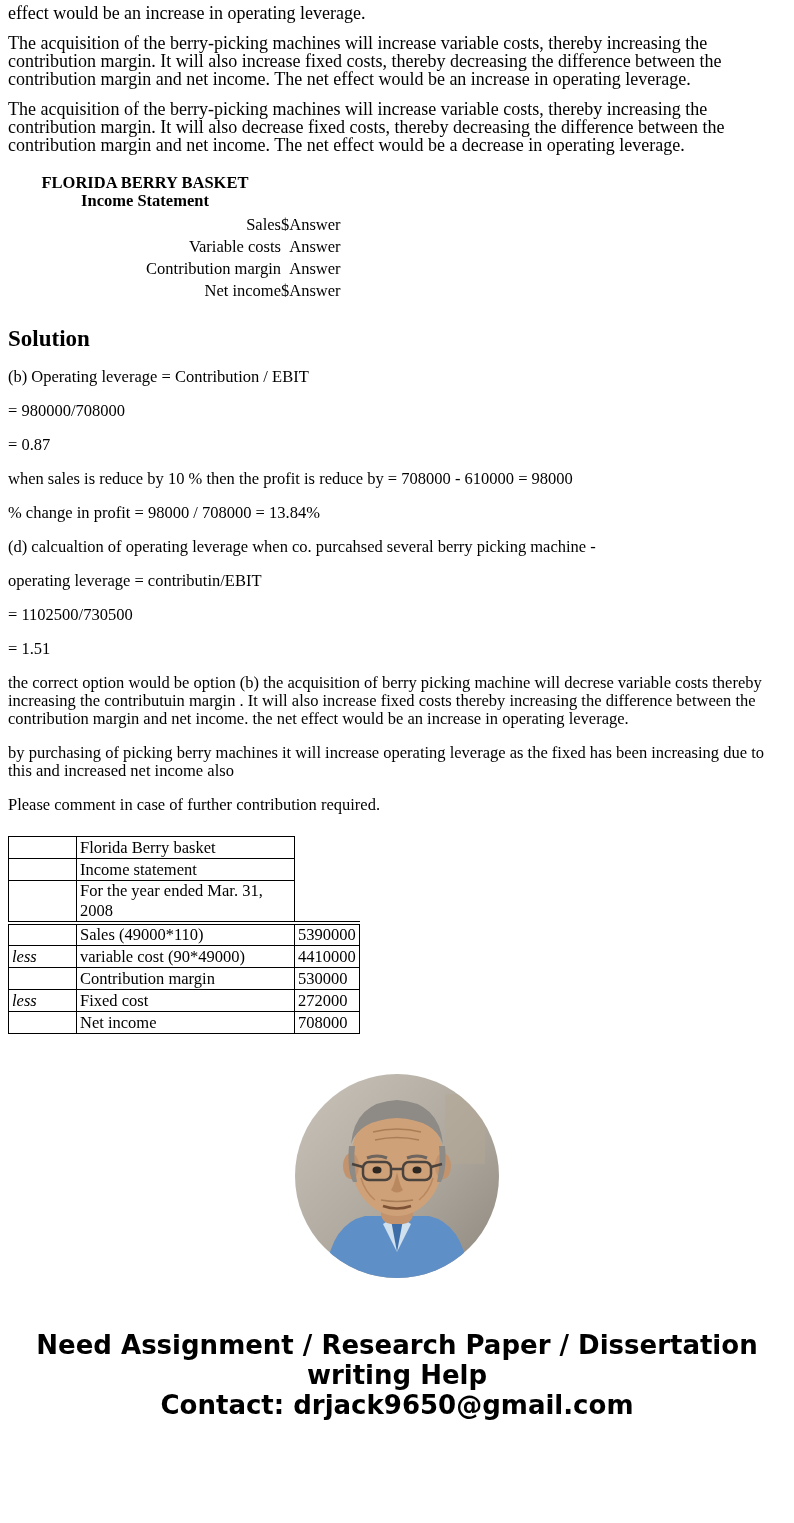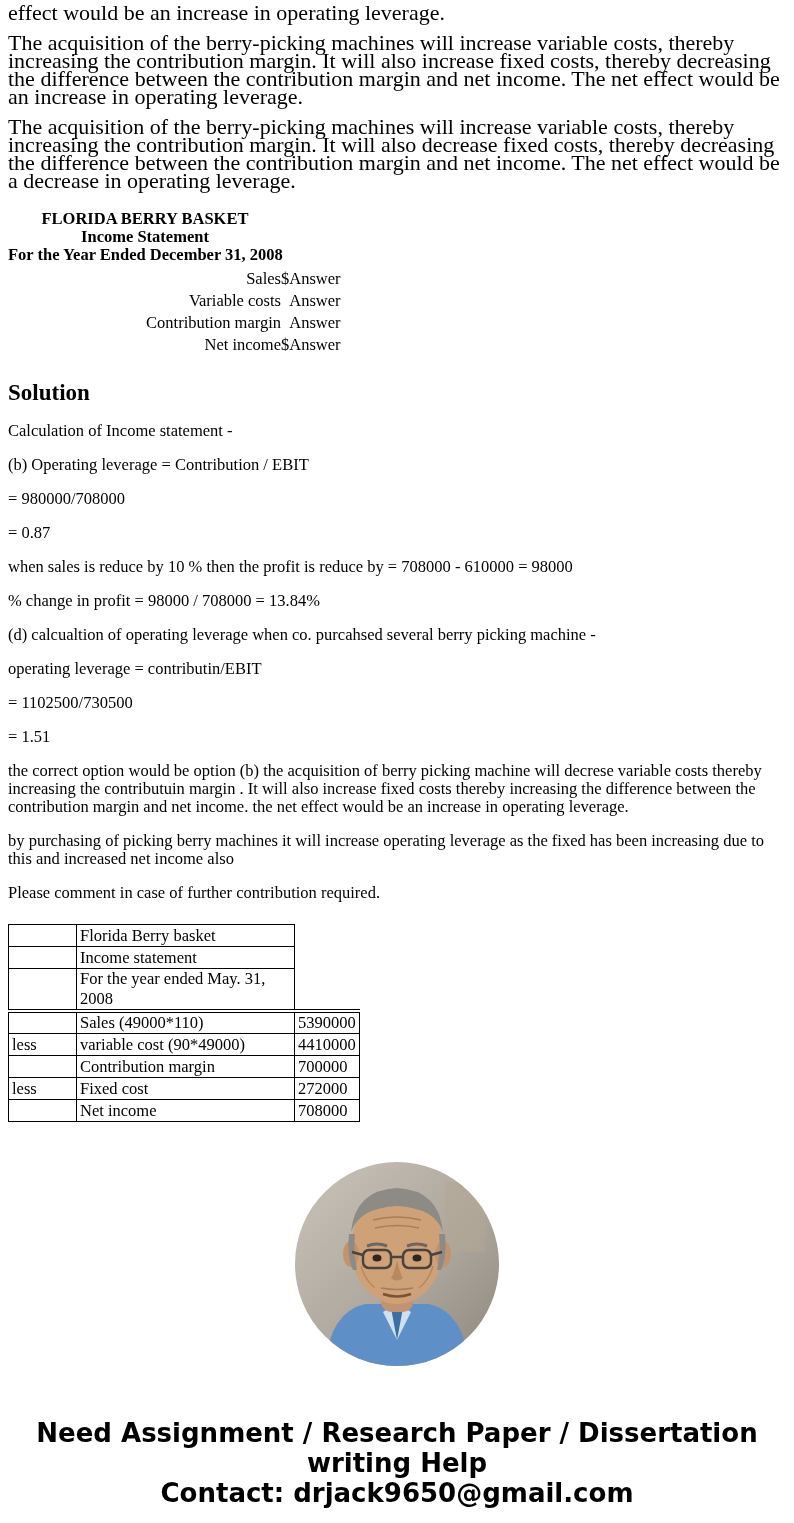--- a/index.html
+++ b/index.html
@@ -5,41 +5,41 @@
   * { margin:0; padding:0; box-sizing:border-box; }
   html,body { background:#ffffff; }
   body {
     width:794px; height:1523px; overflow:hidden;
     font-family:"Liberation Serif", serif;
     color:#000;
   }
   .page { padding:2px 8px 0 8px; }
 
   p.body-text {
-    font-size:22px; line-height:18px; margin:12px 0 0 0;
+    font-size:18px; line-height:18px; margin:12px 0 0 0;
   }
   p.body-text.first { margin-top:2px; }
 
   
   .stmt { margin-top:20px; }
   .stmt-head { width:274px; text-align:center; font-weight:bold; font-size:16.5px; line-height:18px; }
   .stmt-head .period { white-space:nowrap; }
   .stmt-table { border-collapse:collapse; margin-top:4px; }
   .stmt-table td { font-size:16.5px; height:22px; vertical-align:middle; padding:0;text-align:right; }
   .stmt-table td.lbl { width:273px; padding-left:2px; }
   .stmt-table td.val { padding-left:0; }
 
   h2.solution { font-size:23px; font-weight:bold; margin-top:24px; }
 
   p.sol-line { font-size:16.5px; line-height:18px; margin:16px 0 0 0; }
 
   
   table.work { border-collapse:collapse; margin-top:22px; font-size:16.5px; }
   table.work td { border:1px solid #000; height:22px; padding:0 3px; vertical-align:middle; }
-  table.work td.c1 { width:68px; }
+  table.work td.c1 { width:68px;font-style:italic; }
   table.work td.c2 { width:218px; }
   table.work td.c3 { width:60px; }
   table.work td.nb { border:none; }
   table.work tr.sep td { border-top:4px double #000;margin-left:44px; }
 
   .avatar-wrap { width:204px; height:204px; margin:40px auto 0 auto; }
   .avatar-wrap svg { display:block; }
 
   .footer {
     margin:52px auto 0 auto; width:760px; text-align:center;
@@ -54,21 +54,20 @@
 <div class="page">
 
   <p class="body-text first">effect would be an increase in operating leverage.</p>
   <p class="body-text">The acquisition of the berry-picking machines will increase variable costs, thereby increasing the contribution margin. It will also increase fixed costs, thereby decreasing the difference between the contribution margin and net income. The net effect would be an increase in operating leverage.</p>
   <p class="body-text">The acquisition of the berry-picking machines will increase variable costs, thereby increasing the contribution margin. It will also decrease fixed costs, thereby decreasing the difference between the contribution margin and net income. The net effect would be a decrease in operating leverage.</p>
 
   <div class="stmt">
     <div class="stmt-head">
       <div>FLORIDA BERRY BASKET</div>
       <div>Income Statement</div>
-      <div class="period">For the Year Ended December 31, 2008</div>
     </div>
     <table class="stmt-table">
       <tbody>
         <tr>
           <td class="lbl">Sales</td>
           <td class="val">$Answer</td>
         </tr>
         <tr>
           <td class="lbl">Variable costs</td>
           <td class="val">Answer</td>
@@ -80,21 +79,20 @@
         <tr>
           <td class="lbl">Net income</td>
           <td class="val">$Answer</td>
         </tr>
       </tbody>
     </table>
   </div>
 
   <h2 class="solution">Solution</h2>
 
-  <p class="sol-line">Calculation of Income statement -</p>
   <p class="sol-line">(b) Operating leverage = Contribution / EBIT</p>
   <p class="sol-line">= 980000/708000</p>
   <p class="sol-line">= 0.87</p>
   <p class="sol-line">when sales is reduce by 10 % then the profit is reduce by = 708000 - 610000 = 98000</p>
   <p class="sol-line">% change in profit = 98000 / 708000 = 13.84%</p>
   <p class="sol-line">(d) calcualtion of operating leverage when co. purcahsed several berry picking machine -</p>
   <p class="sol-line">operating leverage = contributin/EBIT</p>
   <p class="sol-line">= 1102500/730500</p>
   <p class="sol-line">= 1.51</p>
   <p class="sol-line">the correct option would be option (b) the acquisition of berry picking machine will decrese variable costs thereby increasing the contributuin margin . It will also increase fixed costs thereby increasing the difference between the contribution margin and net income. the net effect would be an increase in operating leverage.</p>
@@ -108,37 +106,37 @@
         <td class="c2">Florida Berry basket</td>
         <td class="c3 nb"></td>
       </tr>
       <tr>
         <td class="c1"></td>
         <td class="c2">Income statement</td>
         <td class="c3 nb"></td>
       </tr>
       <tr>
         <td class="c1"></td>
-        <td class="c2">For the year ended May. 31, 2008</td>
+        <td class="c2">For the year ended Mar. 31, 2008</td>
         <td class="c3 nb"></td>
       </tr>
       <tr class="sep">
         <td class="c1"></td>
         <td class="c2">Sales (49000*110)</td>
         <td class="c3">5390000</td>
       </tr>
       <tr>
         <td class="c1">less</td>
         <td class="c2">variable cost (90*49000)</td>
         <td class="c3">4410000</td>
       </tr>
       <tr>
         <td class="c1"></td>
         <td class="c2">Contribution margin</td>
-        <td class="c3">700000</td>
+        <td class="c3">530000</td>
       </tr>
       <tr>
         <td class="c1">less</td>
         <td class="c2">Fixed cost</td>
         <td class="c3">272000</td>
       </tr>
       <tr>
         <td class="c1"></td>
         <td class="c2">Net income</td>
         <td class="c3">708000</td>

